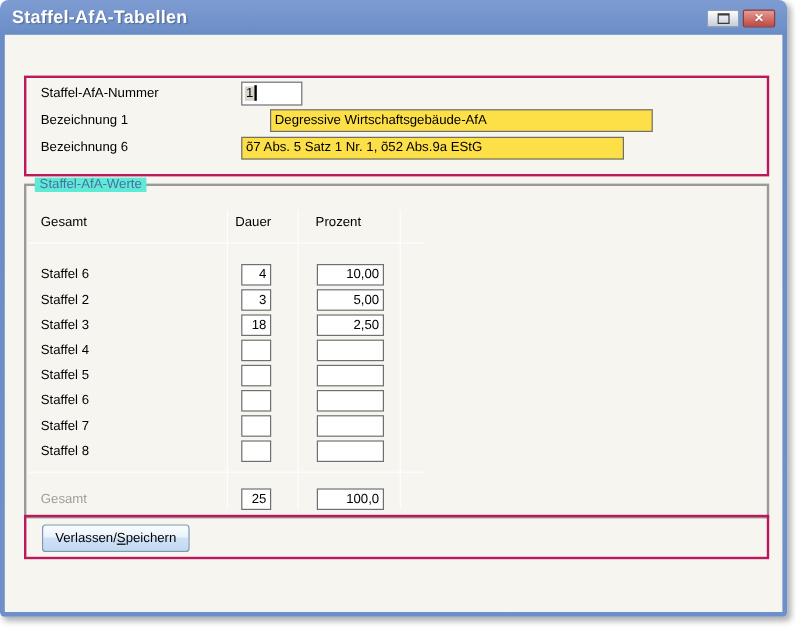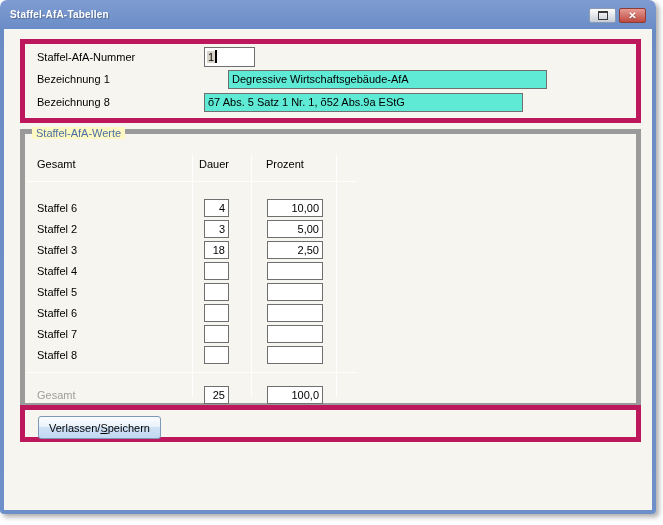--- a/index.html
+++ b/index.html
@@ -18,21 +18,21 @@
     background: linear-gradient(#7E9CD2, #6A8CC6 30px, #6E90CA);
     border-radius: 7px 7px 4px 4px;
     box-shadow: 3px 3px 5px rgba(105,105,105,0.55);
   }
   .titlebar {
     position: absolute; left: 0; top: 0; right: 0; height: 29px;
     display: flex; align-items: center;
     padding: 0 6px 0 10px; box-sizing: border-box;
   }
   .title {
-    color: #FFFFFF; font-weight: bold; font-size: 10px;
+    color: #FFFFFF; font-weight: bold; font-size: 15px;
     text-shadow: 1px 1px 1px rgba(0,0,0,0.28);
     letter-spacing: 0.2px;
   }
   .tb-buttons { position: absolute; right: 10px; top: 8px; display: flex; gap: 3px; }
   .tb-btn {
     width: 27px; height: 15px; border-radius: 2px;
     display: flex; align-items: center; justify-content: center;
     padding: 0; margin: 0; cursor: default;
   }
   .tb-btn.restore { background: linear-gradient(#FEFEFE, #C6CDD8); border: 1px solid #8C9CB4; }
@@ -42,48 +42,48 @@
     color: #FFFFFF; font-weight: bold; font-size: 10px; line-height: 1;
     text-shadow: 0 1px 1px rgba(0,0,0,0.35);
   }
 
   
   .client {
     position: absolute; left: 4px; top: 29px;
     width: 648px; height: 481px;
     background: #F6F5EF;
   }
-  .panel-box { position: absolute; box-sizing: border-box; border: 5px solid #be185d; }
+  .panel-box { position: absolute; box-sizing: border-box; border: 2px solid #be185d; margin-top: 24px; }
 
   
   #fields-panel { left: 16px; top: 10px; width: 621px; height: 84px; }
   .f-row { position: absolute; left: 12px; right: 8px; display: flex; align-items: center; }
   #f-row-1 { top: 2px;  height: 21px; }
   #f-row-2 { top: 25px; height: 20px; gap: 24px; }
   #f-row-3 { top: 48px; height: 20px; }
   .f-label { width: 167px; font-size: 11px; color: #000; flex: none; }
   .text-input {
     box-sizing: border-box; height: 19px; border: 1px solid #6F6F6F;
-    background: #5eead4; font-size: 11px; padding: 0 3px;
+    background: #fde047; font-size: 11px; padding: 0 3px;
     font-family: "Liberation Sans", sans-serif; color: #000;
   }
   .wide { width: 319px; }
   .faux-input {
     box-sizing: border-box; width: 51px; height: 20px;
     border: 1px solid #6F6F6F; background: #FFFFFF;
     display: flex; align-items: center; padding: 0 2px; font-size: 11px;
   }
   .sel { background: #D8D4CA; padding: 0 1px; }
   .caret { width: 2px; height: 13px; background: #000; flex: none; }
 
   
   #groupbox { left: 16px; top: 100px; width: 621px; height: 279px; border-color: #9A9A9A; }
   .legend {
     position: absolute; top: -7px; left: 7px;
-    background: #fef9c3; padding: 0 4px;
+    background: #5eead4; padding: 0 4px;
     font-size: 11px; color: #4C6FA5;
   }
   .g-header { position: absolute; top: 24px; left: 12px; display: flex; font-size: 11px; }
   .gh-staffel { width: 162px; }
   .gh-dauer { width: 67px; }
   .g-row { position: absolute; left: 12px; height: 21px; display: flex; align-items: center; }
   .g-label { width: 167px; font-size: 11px; flex: none; }
   .num-input {
     box-sizing: border-box; height: 18px; border: 1px solid #6F6F6F;
     background: #FFFFFF; font-size: 11px; padding: 0 3px; text-align: right;
@@ -132,21 +132,21 @@
           <div class="faux-input">
             <span class="sel">1</span>
             <span class="caret"></span>
           </div>
         </div>
         <div class="f-row" id="f-row-2">
           <span class="f-label">Bezeichnung 1</span>
           <input class="text-input wide" type="text" value="Degressive Wirtschaftsgebäude-AfA" style="">
         </div>
         <div class="f-row" id="f-row-3">
-          <span class="f-label">Bezeichnung 8</span>
+          <span class="f-label">Bezeichnung 6</span>
           <input class="text-input wide" type="text" value="õ7 Abs. 5 Satz 1 Nr. 1, õ52 Abs.9a EStG" style="">
         </div>
       </div>
 
       <div class="panel-box" id="groupbox">
         <span class="legend">Staffel-AfA-Werte</span>
 
         <span class="vline" style="left:167px"></span>
         <span class="vline" style="left:226px"></span>
         <span class="vline" style="left:311px"></span>

